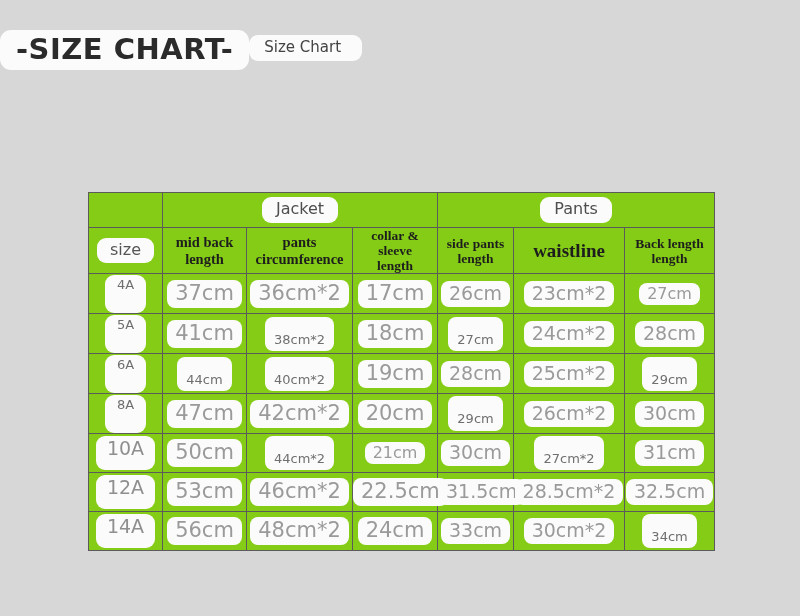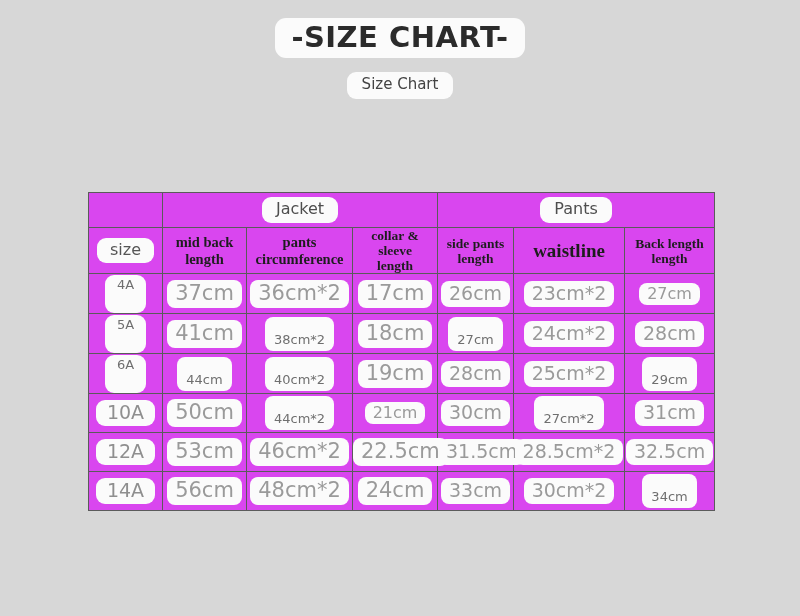--- a/index.html
+++ b/index.html
@@ -4,58 +4,58 @@
 <style>
   html,body{margin:0;padding:0;}
   body{
     width:800px;height:616px;
     background:#d7d7d7;
     font-family:"DejaVu Sans","Liberation Sans",sans-serif;
     overflow:hidden;
     position:relative;
   }
   .header-block{
-    position:absolute;left:0;top:0;width:800px;
-    display:flex;flex-direction:column;align-items:center;
+    position:absolute;left:0;top:12px;width:800px;
+    display:flex;flex-direction:row;align-items:center;
   }
   .title-pill{
     margin-top:18px;
     background:#fbfbfb;
     border-radius:11px;
     padding:3px 16px 5px 16px;
     font-size:29px;
     font-weight:bold;
     color:#2b2b2b;
     letter-spacing:0.5px;
     line-height:1.12;
   }
   .subtitle-pill{
     margin-top:14px;
     background:#fbfbfb;
     border-radius:9px;
-    padding:4px 15px 5px 15px;
+    padding:4px 21px 5px 15px;
     font-size:15px;
     color:#434343;
     line-height:1.15;
   }
 
   .table-wrap{
     position:absolute;
     left:88px;top:192px;
     width:626px;
   }
   table.size-table{
     border-collapse:collapse;
     width:626px;
     table-layout:fixed;
     background:#d5d5d5;
   }
   table.size-table td{
     border:1px solid #5b5b5b;
-    background:#d946ef;
+    background:#84cc16;
     text-align:center;
     vertical-align:middle;
     padding:0;
     margin-left:36px;
   }
   .group-row td{height:34px;}
   .sub-row td{height:42px;}
   .data-row td{height:38px;}
 
   .group-pill{
@@ -94,21 +94,21 @@
     color:#9a9a9a;
     line-height:1.1;
     padding:2px 8px 3px 8px;
     white-space:nowrap;
   }
   .v-xs{font-size:13px;padding:16px 9px 4px 9px;color:#6f6f6f;}
   .v-sm{font-size:16px;}
   .v-md{font-size:19px;}
   .v-lg{font-size:21px;}
   .sz-xs{font-size:13px;color:#6f6f6f;padding:3px 12px 20px 12px;}
-  .sz-lg{font-size:19px;color:#8f8f8f;padding:2px 11px 2px 11px;}
+  .sz-lg{font-size:19px;color:#8f8f8f;padding:2px 11px 10px 11px;}
 </style>
 </head>
 <body>
 
 <div class="header-block">
   <div class="title-pill">-SIZE CHART-</div>
   <div class="subtitle-pill">Size Chart</div>
 </div>
 
 <div class="table-wrap">
@@ -197,20 +197,29 @@
       <tr class="data-row">
         <td><span class="size-pill sz-xs">6A</span></td>
         <td><span class="val v-xs">44cm</span></td>
         <td><span class="val v-xs">40cm*2</span></td>
         <td><span class="val v-lg">19cm</span></td>
         <td><span class="val v-md">28cm</span></td>
         <td><span class="val v-md">25cm*2</span></td>
         <td><span class="val v-xs">29cm</span></td>
       </tr>
 
+      <tr class="data-row">
+        <td><span class="size-pill sz-xs">8A</span></td>
+        <td><span class="val v-lg">47cm</span></td>
+        <td><span class="val v-lg">42cm*2</span></td>
+        <td><span class="val v-lg">20cm</span></td>
+        <td><span class="val v-xs">29cm</span></td>
+        <td><span class="val v-md">26cm*2</span></td>
+        <td><span class="val v-md">30cm</span></td>
+      </tr>
 
       <tr class="data-row">
         <td><span class="size-pill sz-lg">10A</span></td>
         <td><span class="val v-lg">50cm</span></td>
         <td><span class="val v-xs">44cm*2</span></td>
         <td><span class="val v-sm">21cm</span></td>
         <td><span class="val v-md">30cm</span></td>
         <td><span class="val v-xs">27cm*2</span></td>
         <td><span class="val v-md">31cm</span></td>
       </tr>

